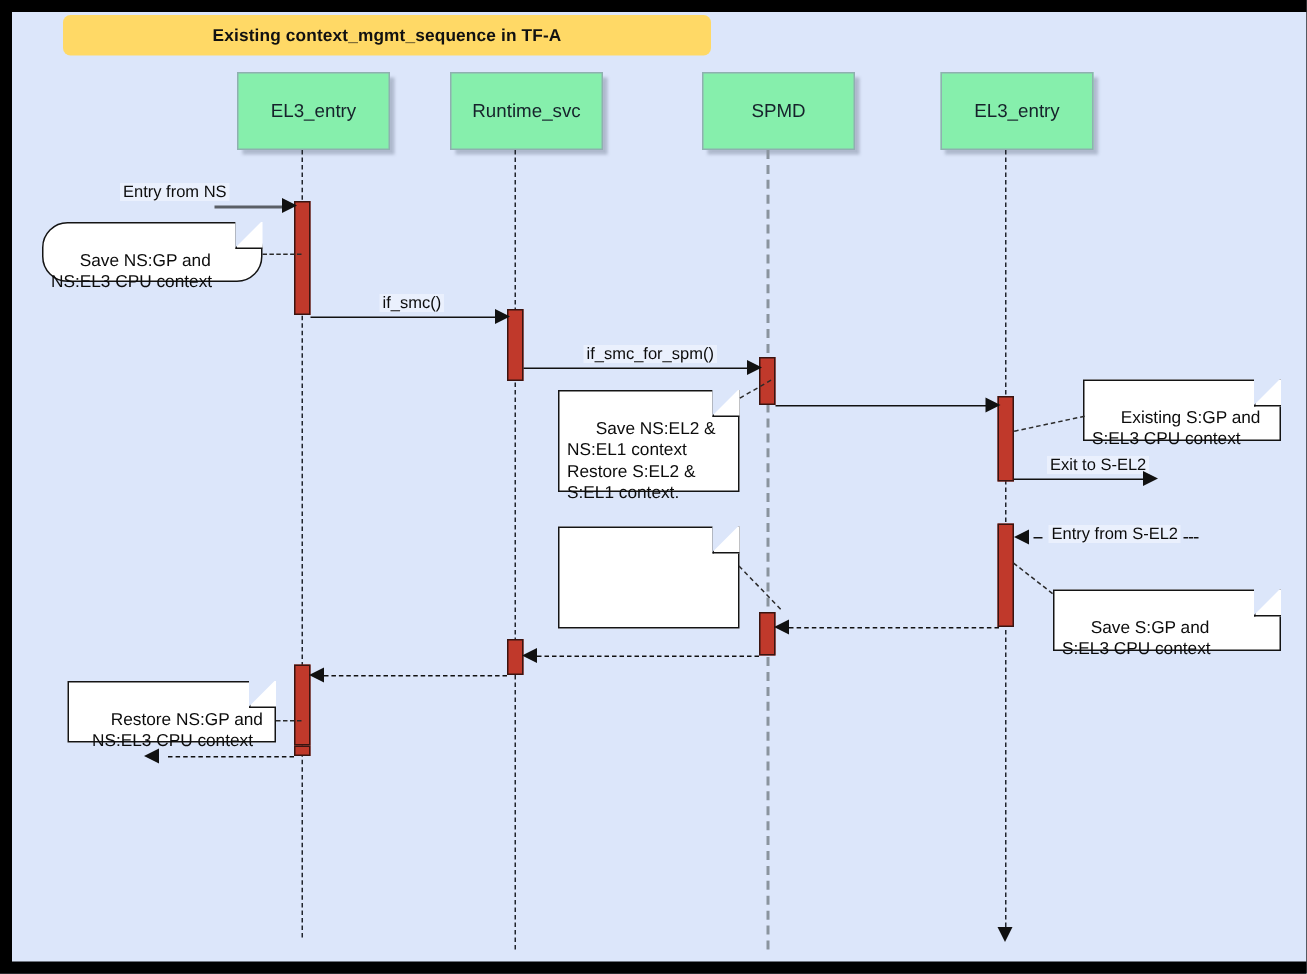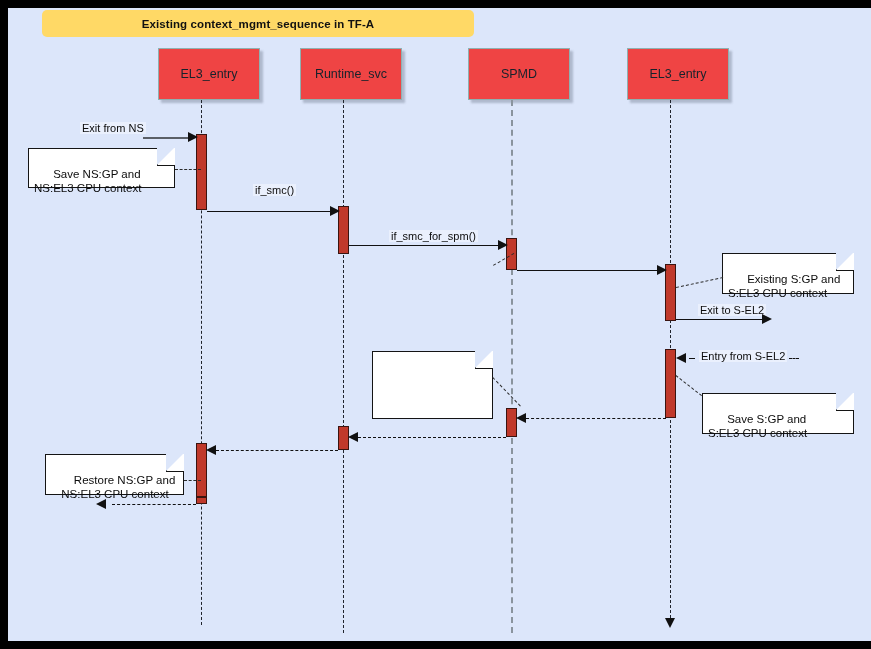--- a/index.html
+++ b/index.html
@@ -42,21 +42,21 @@
     font-size: 11.5px;
     font-weight: bold;
     color: #111111;
     letter-spacing: 0.1px;
   }
   
   .lifeline-head {
     position: absolute;
     width: 102px;
     height: 52px;
-    background: #ef4444;
+    background: #86efac;
     border: 1px solid #8fb0b0;
     box-sizing: border-box;
     display: flex;
     align-items: center;
     justify-content: center;
     box-shadow: 3px 3px 2px rgba(120,130,150,0.45);
   }
   .lifeline-head .head-label {
     font-size: 12.5px;
     color: #16222b;
@@ -202,25 +202,25 @@
     <div class="activation" style="left:188px; top:126px; height:76px;"></div>
     <div class="activation" style="left:330px; top:198px; height:48px;"></div>
     <div class="activation" style="left:498px; top:230px; height:32px;"></div>
     <div class="activation" style="left:657px; top:256px; height:57px;"></div>
     <div class="activation" style="left:657px; top:341px; height:69px;"></div>
     <div class="activation" style="left:498px; top:400px; height:29px;"></div>
     <div class="activation" style="left:330px; top:418px; height:24px;"></div>
     <div class="activation" style="left:188px; top:435px; height:54px;"></div>
     <div class="activation" style="left:188px; top:489px; height:7px;"></div>
 
-    <span class="msg-label" style="left:72px; top:114px;">Exit from NS</span>
+    <span class="msg-label" style="left:72px; top:114px;">Entry from NS</span>
     <div class="msg-line gray" style="left:135px; top:129px; width:50px;"></div>
     <div class="arrowhead-r" style="left:180px; top:124px;"></div>
 
-    <span class="msg-label" style="left:245px; top:176px;text-align:center;">if_smc()</span>
+    <span class="msg-label" style="left:245px; top:188px;text-align:center;">if_smc()</span>
     <div class="msg-line" style="left:199px; top:203px; width:128px;"></div>
     <div class="arrowhead-r" style="left:322px; top:198px;"></div>
 
     <span class="msg-label" style="left:381px; top:222px;">if_smc_for_spm()</span>
     <div class="msg-line" style="left:341px; top:237px; width:154px;"></div>
     <div class="arrowhead-r" style="left:490px; top:232px;"></div>
 
     <div class="msg-line" style="left:509px; top:262px; width:146px;"></div>
     <div class="arrowhead-r" style="left:649px; top:257px;"></div>
 
@@ -238,27 +238,34 @@
 
     <div class="msg-line dashed" style="left:350px; top:429px; width:148px;"></div>
     <div class="arrowhead-l" style="left:340px; top:424px;"></div>
 
     <div class="msg-line dashed" style="left:208px; top:442px; width:122px;"></div>
     <div class="arrowhead-l" style="left:198px; top:437px;"></div>
 
     <div class="msg-line dashed" style="left:104px; top:496px; width:84px;"></div>
     <div class="arrowhead-l" style="left:88px; top:491px;"></div>
 
-    <div class="note note-fold-tr" style="left:20px; top:140px; width:147px; height:40px;">
+    <div class="note note-fold-tr" style="left:20px; top:140px; width:147px; height:40px;border-radius:17px;">
       <span>Save NS:GP and
 NS:EL3 CPU context</span>
       <span class="fold"></span>
     </div>
     <div class="note-connector" style="left:167px; top:161px; width:26px;"></div>
 
+    <div class="note note-fold-tr" style="left:364px; top:252px; width:121px; height:68px;">
+      <span>Save NS:EL2 &amp;
+NS:EL1 context
+Restore S:EL2 &amp;
+S:EL1 context.</span>
+      <span class="fold"></span>
+    </div>
     <div class="note-connector" style="left:485px; top:257px; width:24px; transform:rotate(-30deg);"></div>
 
     <div class="note note-fold-tr" style="left:714px; top:245px; width:132px; height:41px;">
       <span>Existing S:GP and
 S:EL3 CPU context</span>
       <span class="fold"></span>
     </div>
     <div class="note-connector" style="left:668px; top:279px; width:48px; transform:rotate(-12deg);"></div>
 
     <div class="note note-fold-tr" style="left:364px; top:343px; width:121px; height:68px;">

